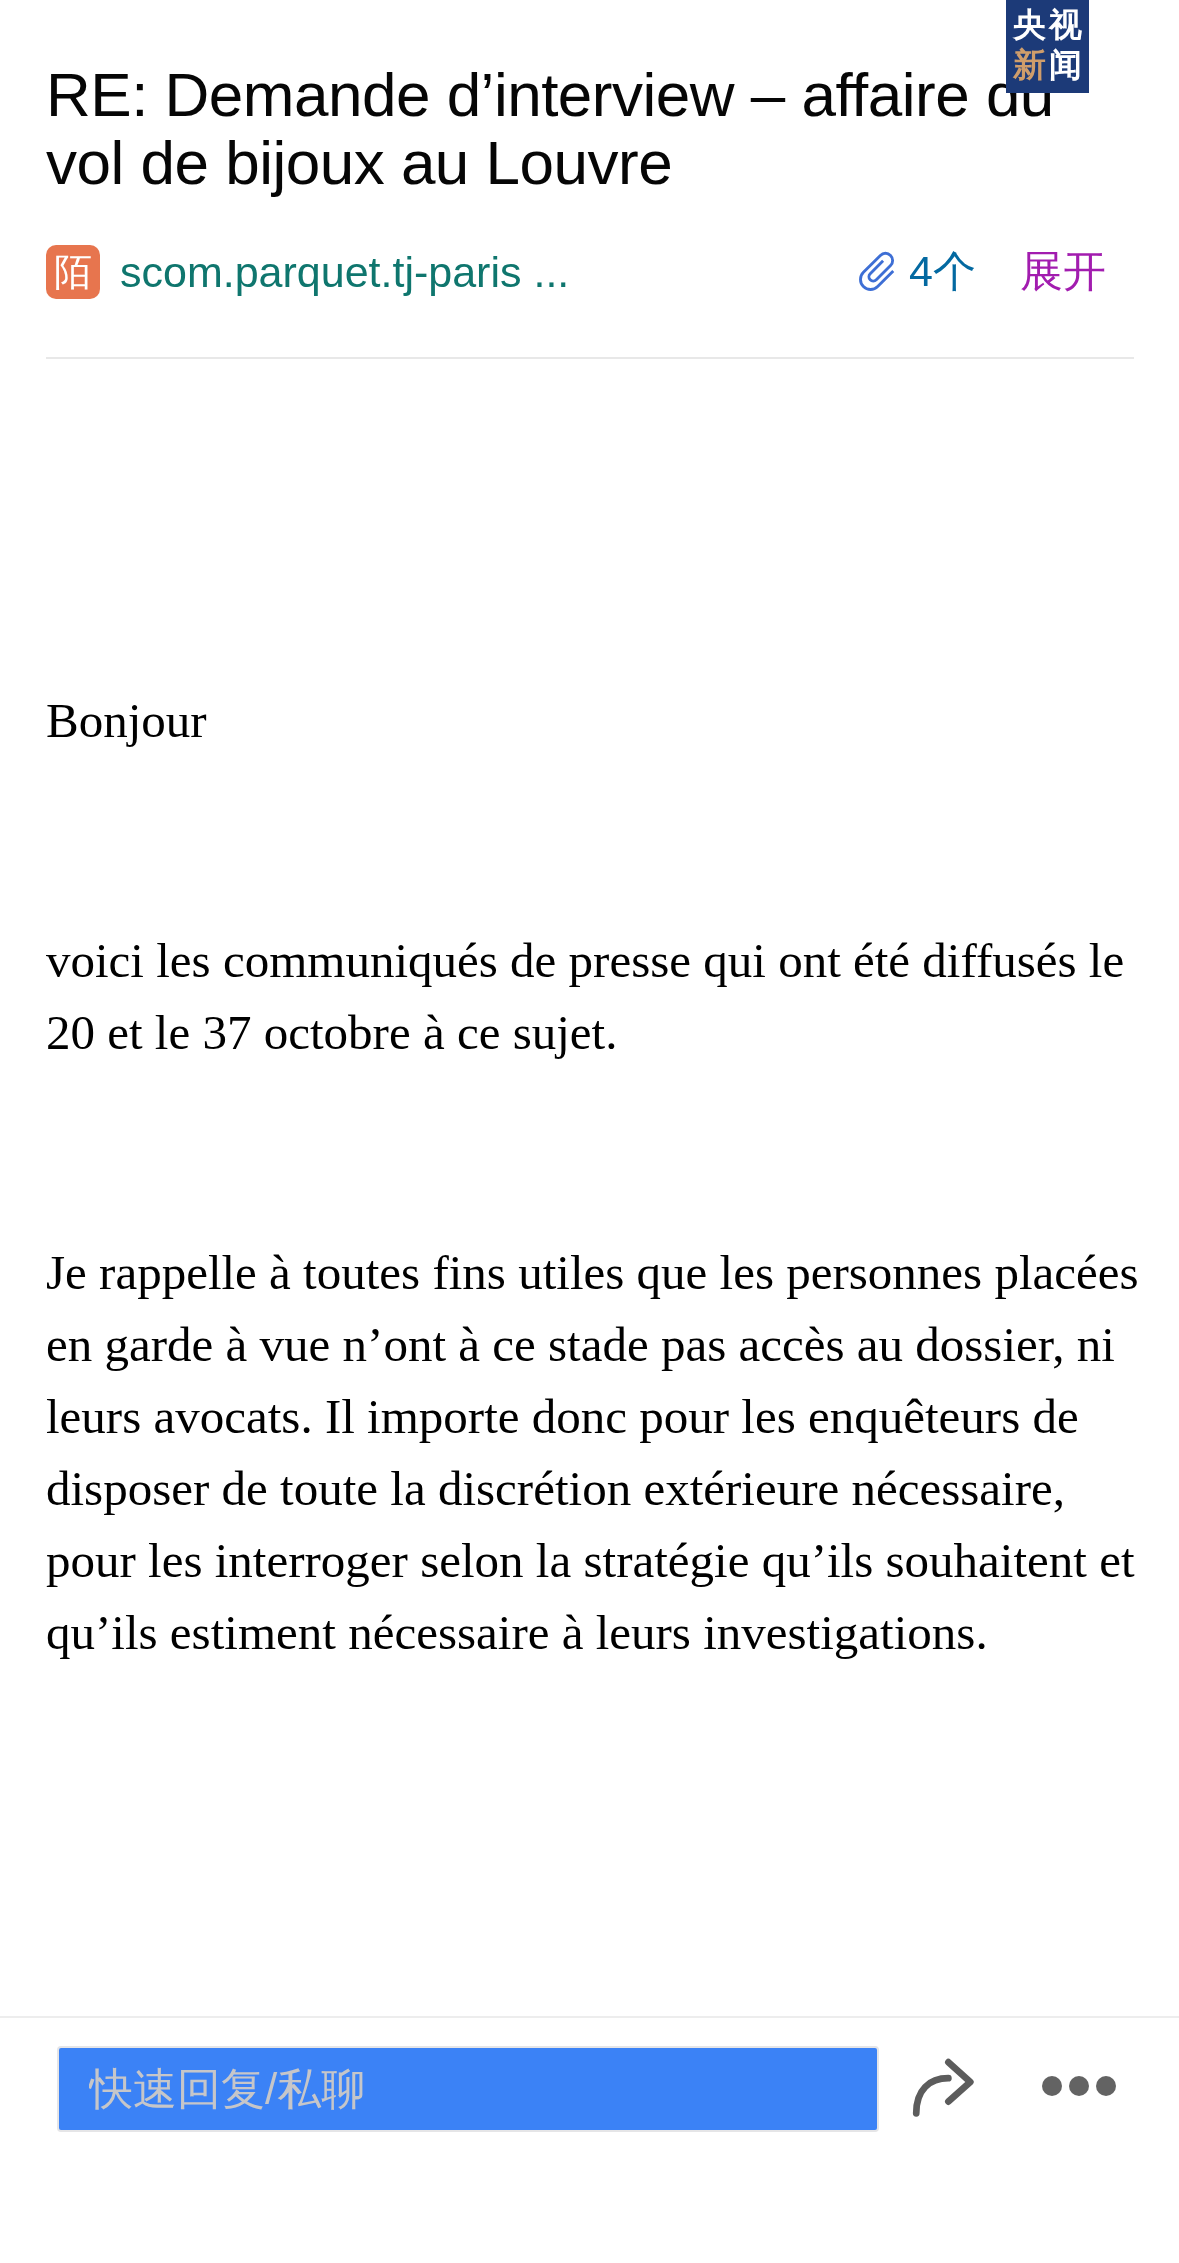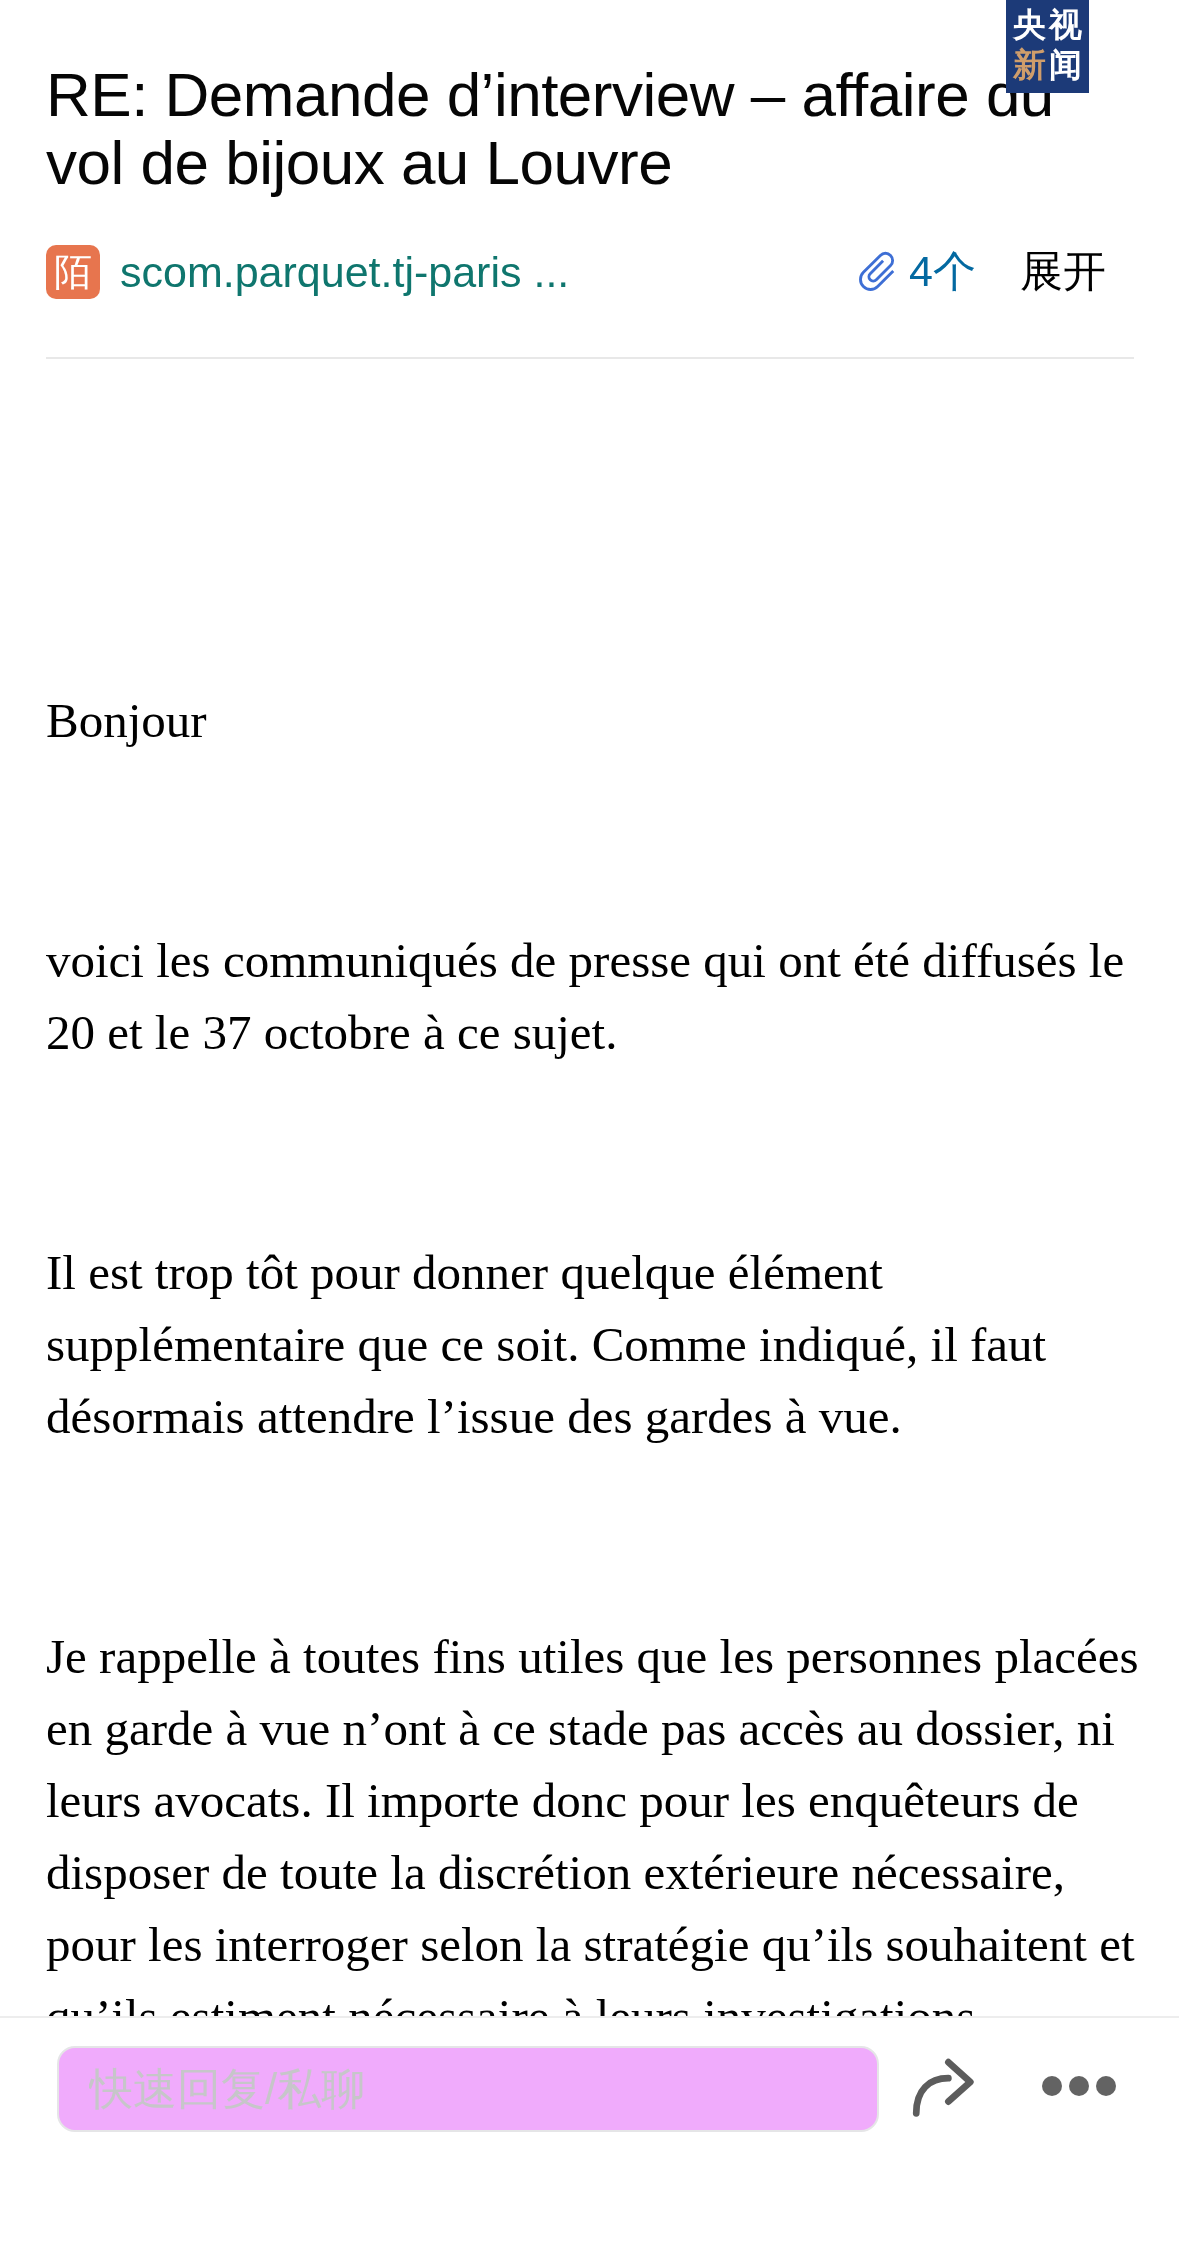--- a/index.html
+++ b/index.html
@@ -122,23 +122,23 @@
     position: absolute;
     left: 0; top: 2016px;
     width: 1179px; height: 247px;
     background: #ffffff;
     border-top: 2px solid #ededed;
   }
   .reply-input {
     position: absolute;
     left: 57px; top: 28px;
     width: 822px; height: 86px;
-    background: #f0abfc;
+    background: #3b82f6;
     border: 2px solid #e5e5e7;
-    border-radius: 18px;
+    border-radius: 4px;
     font-size: 44px;
     padding: 17px 30px;
     color: #333333;
     outline: none;
     font-family: "Liberation Sans", sans-serif;
   }
   .reply-input::placeholder { color: #c6c6c9; }
   .icon-btn {
     position: absolute;
     background: none; border: none;
@@ -177,33 +177,30 @@
   <div class="sender-address" style="color: #0f766e;">scom.parquet.tj-paris ...</div>
   <div class="sender-right">
     <button class="attach-chip" style="color: #0369a1;">
       <svg width="46" height="46" viewBox="0 0 24 24">
         <g transform="rotate(45 12 12)">
           <path fill="#3e6fd5" d="M16.5 6v11.5a4.5 4.5 0 0 1-9 0V5a3 3 0 0 1 6 0v10.5a1.5 1.5 0 0 1-3 0V6H9v9.5a3 3 0 0 0 6 0V5a4.5 4.5 0 0 0-9 0v12.5a6 6 0 0 0 12 0V6h-1.5z"></path>
         </g>
       </svg>
       <span>4个</span>
     </button>
-    <button class="expand-link" style="color: #000000;">展开</button>
+    <button class="expand-link" style="color: #a21caf;">展开</button>
   </div>
 </div>
 
 <div class="header-divider"></div>
 
 <div class="email-body">
   <p>Bonjour</p>
   <p>voici les communiqués de presse qui ont été diffusés le
 20 et le 37 octobre à ce sujet.</p>
-  <p>Il est trop tôt pour donner quelque élément
-supplémentaire que ce soit. Comme indiqué, il faut
-désormais attendre l’issue des gardes à vue.</p>
   <p>Je rappelle à toutes fins utiles que les personnes placées
 en garde à vue n’ont à ce stade pas accès au dossier, ni
 leurs avocats. Il importe donc pour les enquêteurs de
 disposer de toute la discrétion extérieure nécessaire,
 pour les interroger selon la stratégie qu’ils souhaitent et
 qu’ils estiment nécessaire à leurs investigations.</p>
 </div>
 
 <div class="footer-bar">
   <input class="reply-input" type="text" placeholder="快速回复/私聊" style="">

